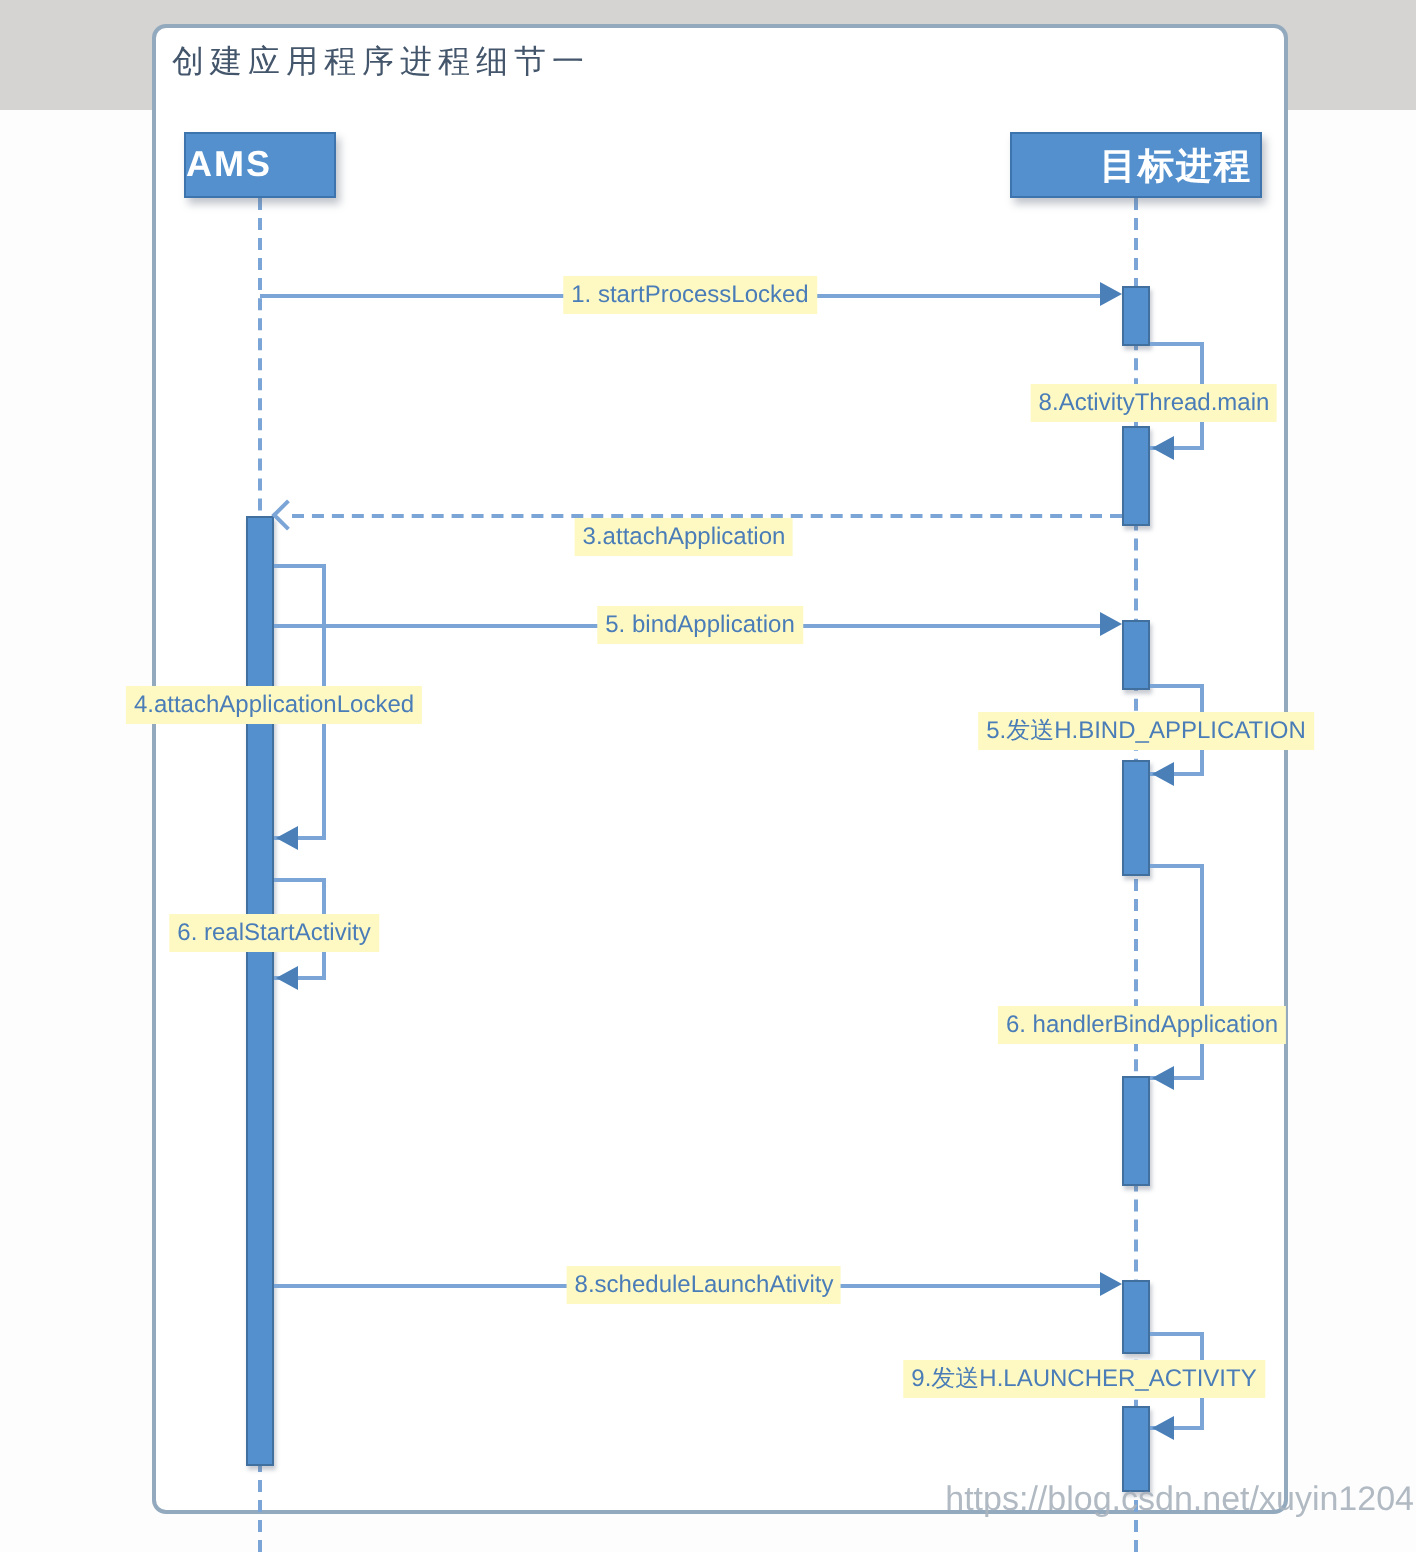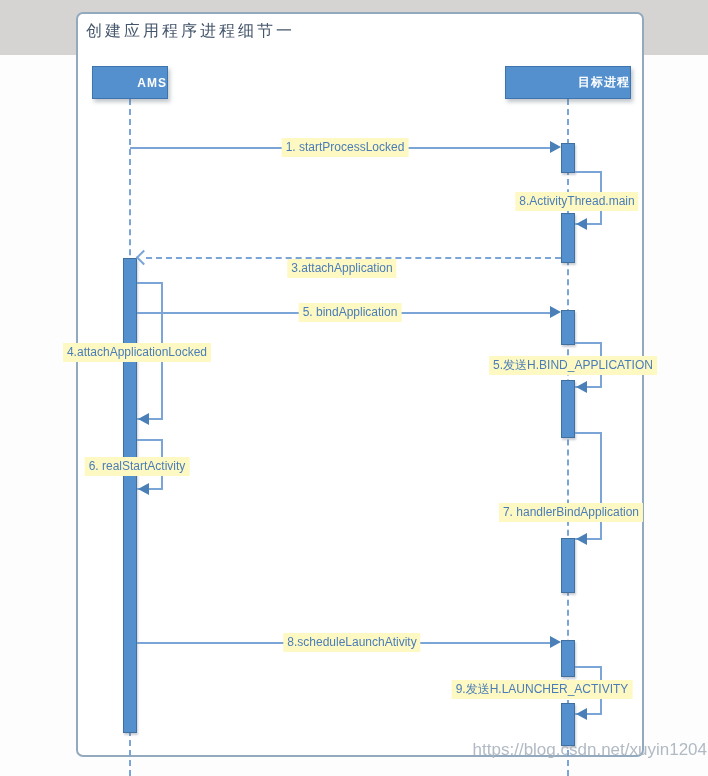--- a/index.html
+++ b/index.html
@@ -29,22 +29,22 @@
     color: #44566b;
     white-space: nowrap;
   }
 
   .actor-box {
     height: 33px;
     background: #5390cd;
     border: 1px solid #3e74ad;
     box-shadow: 2px 3px 4px rgba(100,110,125,.4);
     color: #ffffff;
-    font-size: 12px; font-weight: bold; letter-spacing: 1px;
-    display: flex; align-items: center; justify-content: flex-end;
+    font-size: 18px; font-weight: bold; letter-spacing: 1px;
+    display: flex; align-items: center; justify-content: flex-start;
     white-space: nowrap;
   }
   .actor-ams   { left: 92px;  top: 66px; width: 76px; }
   .actor-tgt   { left: 505px; top: 66px; width: 126px; padding-left: 44px; }
 
   .lifeline {
     width: 0;
     border-left: 2px dashed #7aa5d6;
   }
   .lifeline-ams { left: 129px; top: 99px; height: 677px; }
@@ -154,21 +154,21 @@
 <div class="abs hook" style="left:575px;top:342px;width:27px;height:46px;"></div>
 <div class="abs al" style="left:576px;top:381px;"></div>
 <div class="abs mlabel" style="left:573px;top:356px;">5.发送H.BIND_APPLICATION</div>
 
 <div class="abs hook" style="left:137px;top:439px;width:26px;height:51px;"></div>
 <div class="abs al" style="left:138px;top:483px;"></div>
 <div class="abs mlabel" style="left:137px;top:457px;">6. realStartActivity</div>
 
 <div class="abs hook" style="left:575px;top:432px;width:27px;height:108px;"></div>
 <div class="abs al" style="left:576px;top:533px;"></div>
-<div class="abs mlabel" style="left:571px;top:503px;">7. handlerBindApplication</div>
+<div class="abs mlabel" style="left:571px;top:503px;">6. handlerBindApplication</div>
 
 <div class="abs line" style="left:137px;top:642px;width:414px;"></div>
 <div class="abs ar" style="left:550px;top:636px;"></div>
 <div class="abs mlabel" style="left:352px;top:633px;">8.scheduleLaunchAtivity</div>
 
 <div class="abs hook" style="left:575px;top:666px;width:27px;height:49px;"></div>
 <div class="abs al" style="left:576px;top:708px;"></div>
 <div class="abs mlabel" style="left:542px;top:680px;">9.发送H.LAUNCHER_ACTIVITY</div>
 
 <div class="abs watermark">https://blog.csdn.net/xuyin1204</div>

